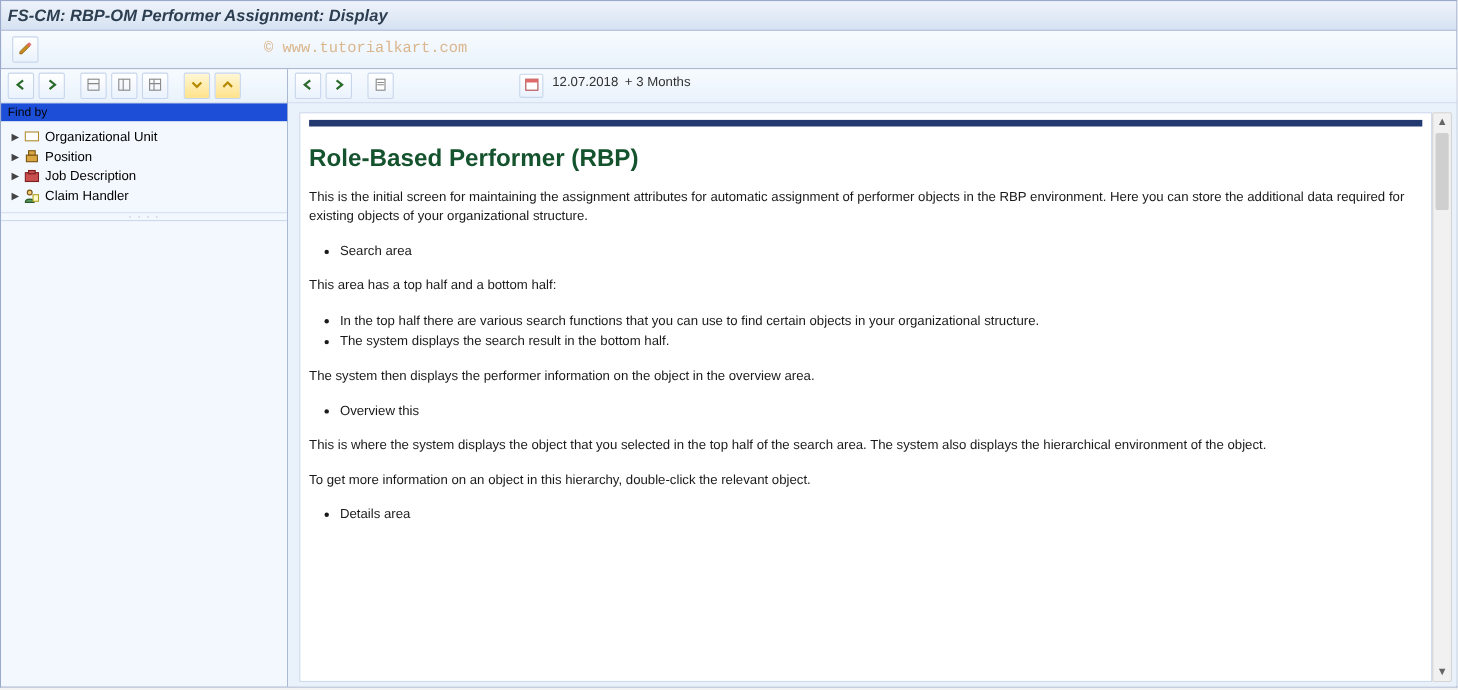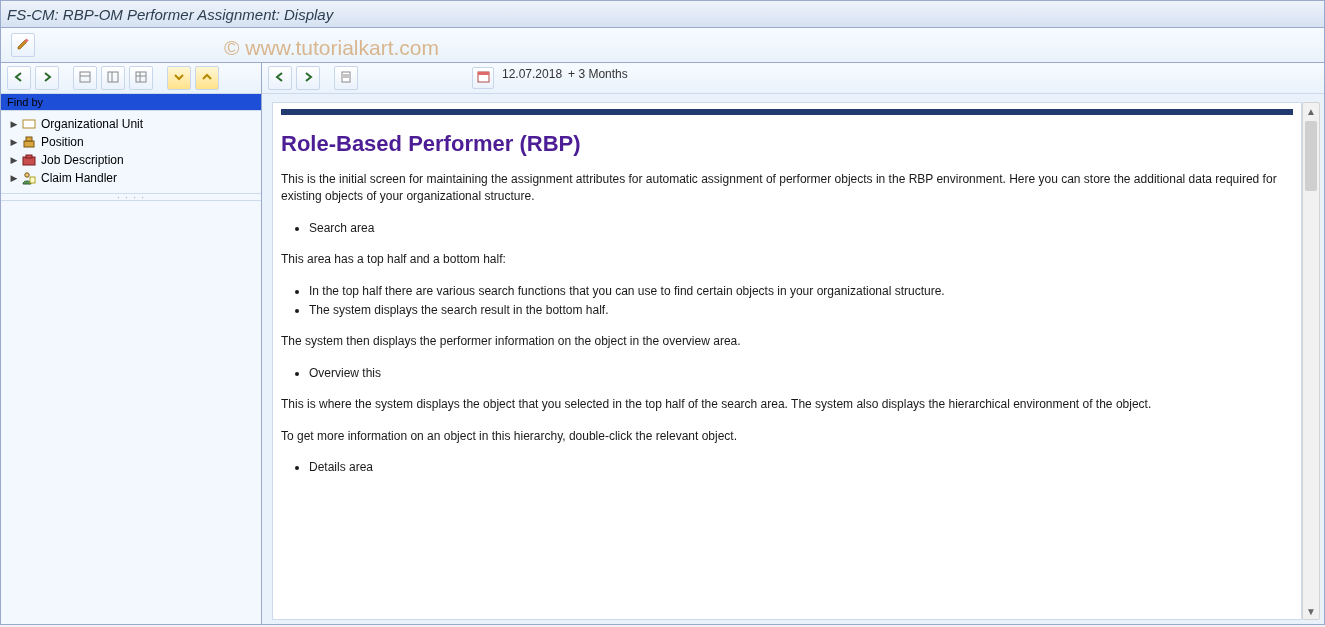--- a/index.html
+++ b/index.html
@@ -17,21 +17,21 @@
   .titlebar {
     border: 1px solid #99aacc;
     background: linear-gradient(#eef3fa, #d6e2f2);
     height: 26px;
     display: flex;
     align-items: center;
     padding: 0 6px;
   }
   .titlebar-text {
     font-style: italic;
-    font-weight: normal;
+    font-weight: bold;
     font-size: 15px;
     color: #2c3e50;
   }
   
   .app-toolbar {
     border: 1px solid #99aacc;
     border-top: none;
     background: linear-gradient(#f7fbff, #e9f2fb);
     height: 34px;
     display: flex;
@@ -158,21 +158,21 @@
   }
   .hbar {
     height:6px;
     margin:6px 8px 0 8px;
     background:#233a70;
   }
   .doc-heading {
     font-size:22px;
     font-weight:bold;
     margin:16px 8px 14px 8px;
-    color:#4c1d95;
+    color:#14532d;
   }
   .doc-body {
     font-size:12px;
     color:#1a1a1a;
     line-height:1.45;
     padding:0 14px 16px 8px;
   }
   .doc-body p { margin:6px 0 14px 0; }
   .doc-body ul { margin:4px 0 14px 28px; padding:0; }
   .doc-body li { margin:2px 0; }
@@ -198,25 +198,26 @@
     position:absolute;
     left:2px;right:2px;
     top:18px;
     height:70px;
     background:#cfcfcf;
     border-radius:2px;
   }
   
   .watermark {
     position:absolute;
-    top:36px; left:224px;
-    font-size:21px;
+    top:36px; left:240px;
+    font-size:14px;
     color:rgba(200,130,50,0.55);
     pointer-events:none;
     z-index:10;
+    font-family:Liberation Mono, monospace;
   }
 </style>
 </head>
 <body>
 
 <div class="watermark">© www.tutorialkart.com</div>
 
 <div class="titlebar">
   <span class="titlebar-text">FS-CM: RBP-OM Performer Assignment: Display</span>
 </div>

